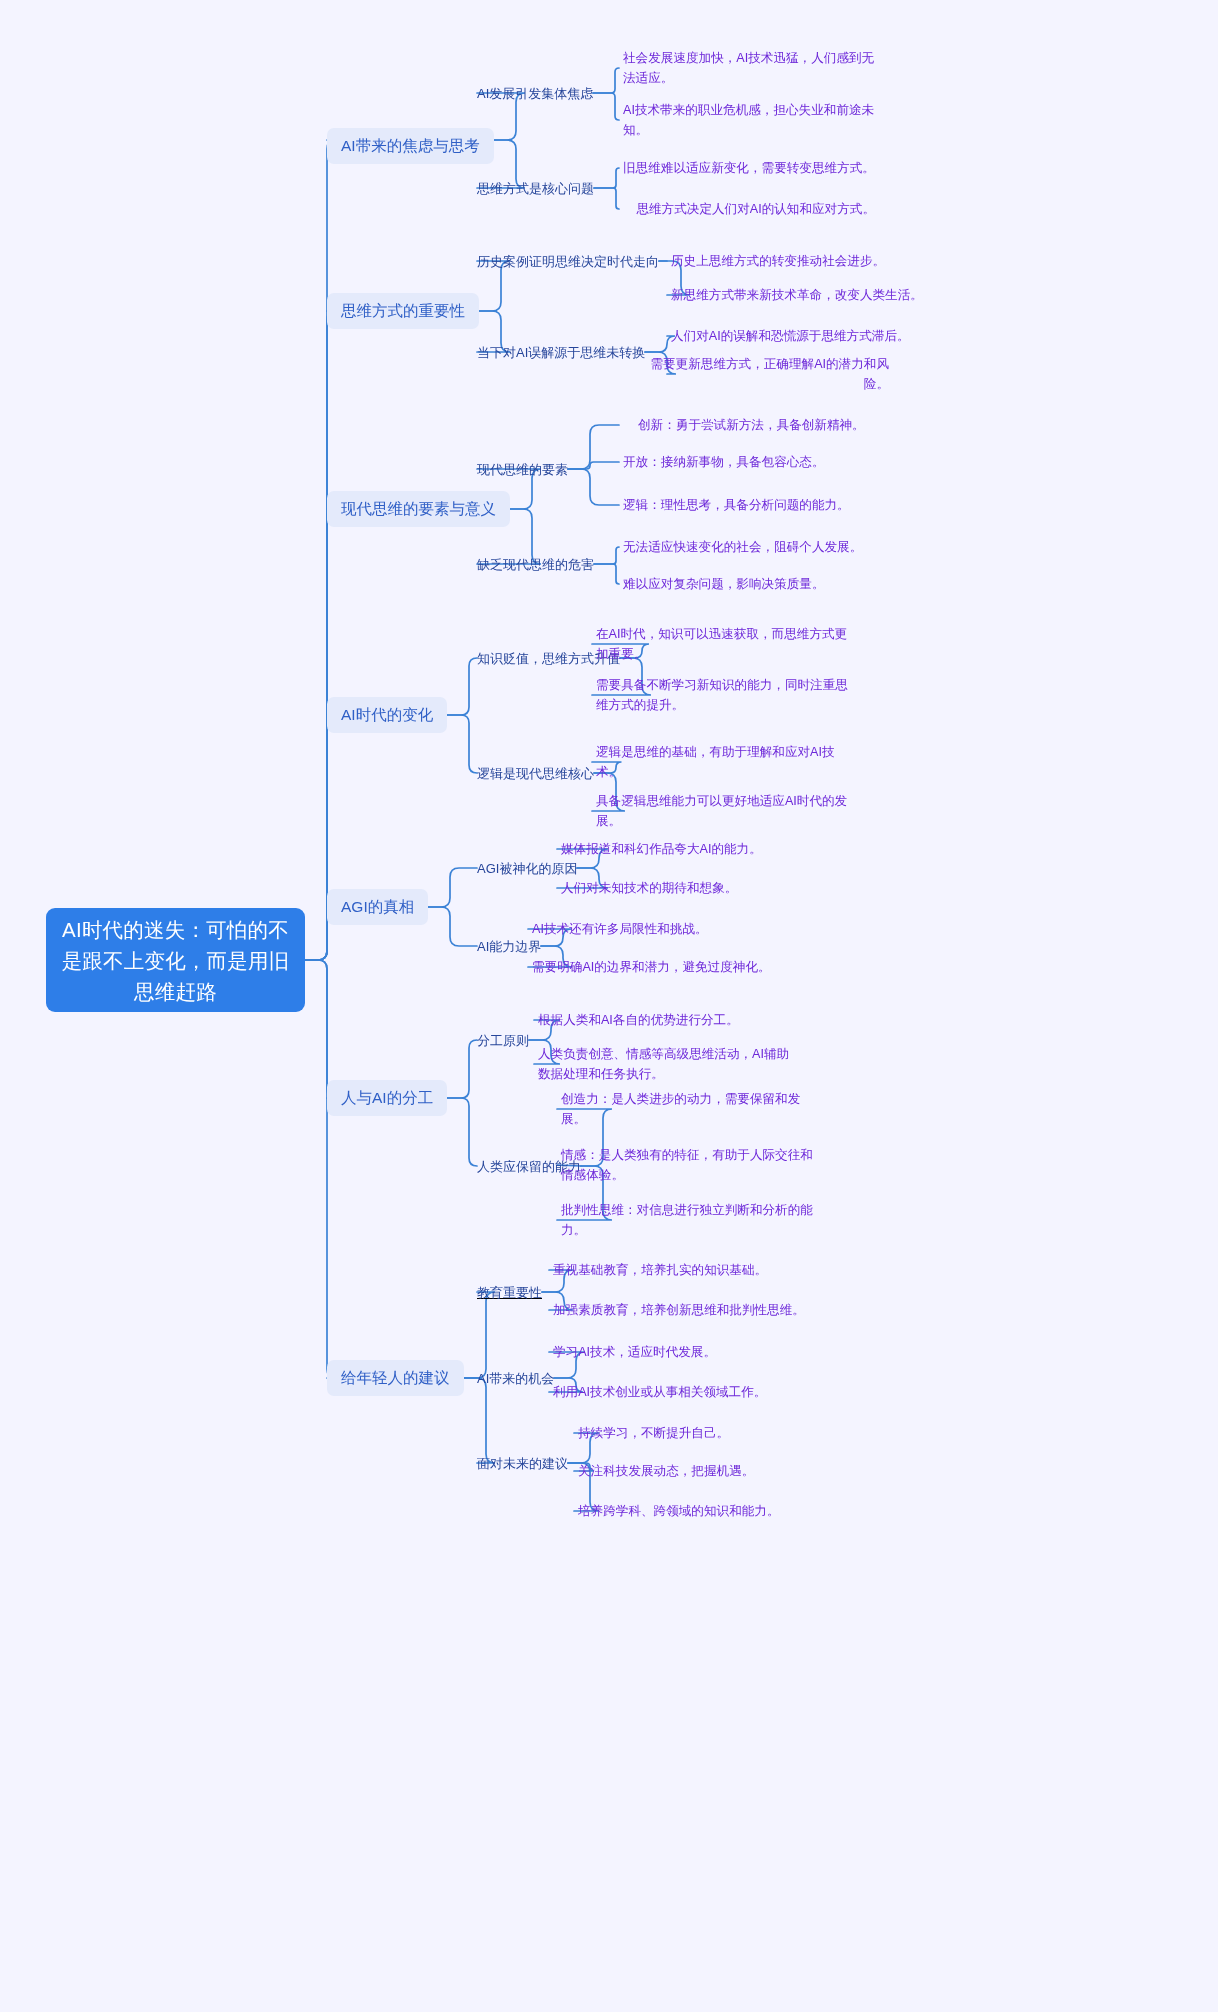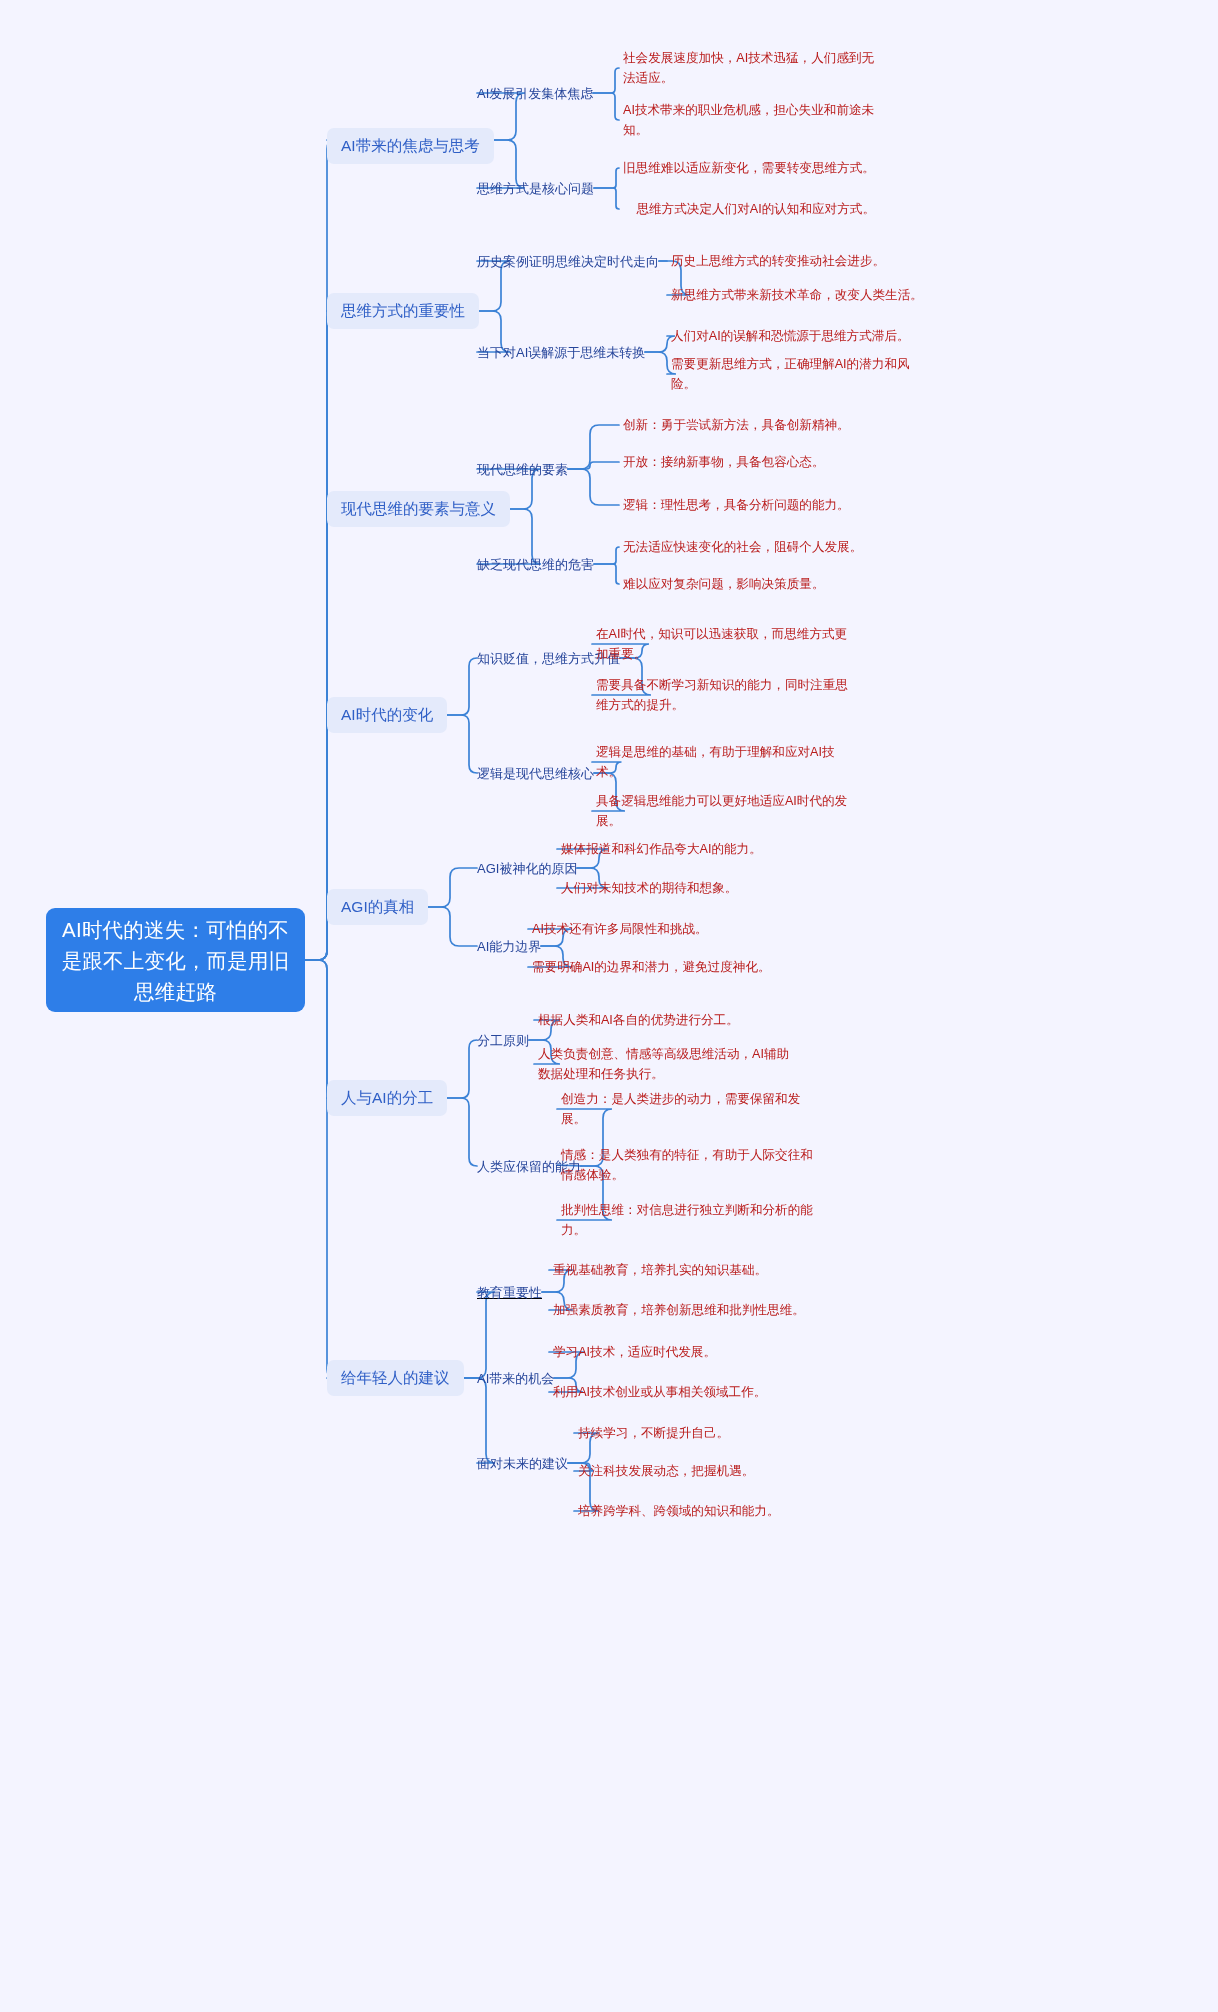--- a/index.html
+++ b/index.html
@@ -68,21 +68,21 @@
   
   .lvl2 .node-inner {
     color: #26459a;
     font-size: 13px;
     line-height: 19px;
     white-space: nowrap;
   }
 
   
   .lvl3 .node-inner {
-    color: #b91c1c;
+    color: #6d28d9;
     font-size: 12.6px;
     line-height: 20px;
   }
 </style>
 </head>
 <body>
 
 <div id="mindmap">
   <svg id="links" width="1218" height="2012" viewBox="0 0 1218 2012" fill="none">
       <path d="M 305 960 L 318 960 Q 327 960 327 951 L 327 149 Q 327 140 336 140 L 327 140" stroke="#3b82d6" stroke-width="1.7" fill="none" stroke-linecap="round"></path>
@@ -177,30 +177,30 @@
       </div>
       <div class="node lvl3" style="left: 671px; width: 262px; top: 285px;">
         <span class="node-inner">新思维方式带来新技术革命，改变人类生活。</span>
       </div>
       <div class="node lvl2" style="left: 477px; top: 342.5px;">
         <span class="node-inner">当下对AI误解源于思维未转换</span>
       </div>
       <div class="node lvl3" style="left: 671px; width: 252px; top: 326px;">
         <span class="node-inner">人们对AI的误解和恐慌源于思维方式滞后。</span>
       </div>
-      <div class="node lvl3" style="left: 671px; width: 258px; top: 354px;">
+      <div class="node lvl3" style="left: 631px; width: 258px; top: 354px; text-align: right;">
         <span class="node-inner">需要更新思维方式，正确理解AI的潜力和风险。</span>
       </div>
       <div class="node lvl1" style="left: 327px; top: 491px;">
         <span class="node-inner">现代思维的要素与意义</span>
       </div>
       <div class="node lvl2" style="left: 477px; top: 459.5px;">
         <span class="node-inner">现代思维的要素</span>
       </div>
-      <div class="node lvl3" style="left: 623px; width: 252px; top: 415px;">
+      <div class="node lvl3" style="left: 638px; width: 252px; top: 415px;">
         <span class="node-inner">创新：勇于尝试新方法，具备创新精神。</span>
       </div>
       <div class="node lvl3" style="left: 623px; width: 252px; top: 452px;">
         <span class="node-inner">开放：接纳新事物，具备包容心态。</span>
       </div>
       <div class="node lvl3" style="left: 623px; width: 252px; top: 495px;">
         <span class="node-inner">逻辑：理性思考，具备分析问题的能力。</span>
       </div>
       <div class="node lvl2" style="left: 477px; top: 554.5px;">
         <span class="node-inner">缺乏现代思维的危害</span>

